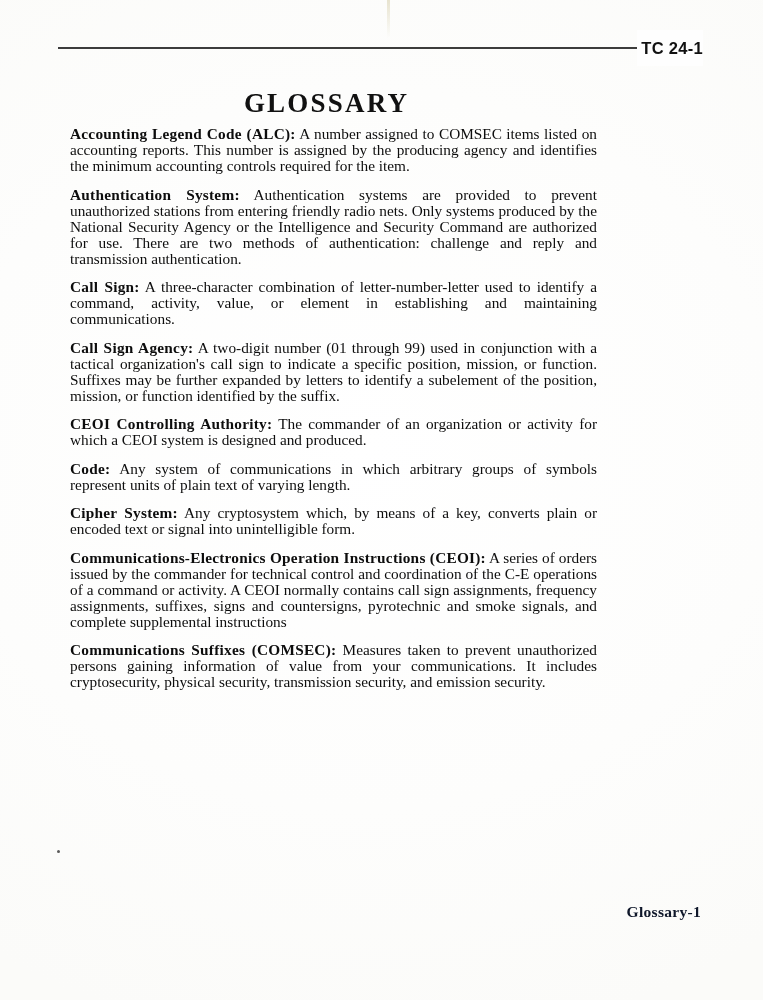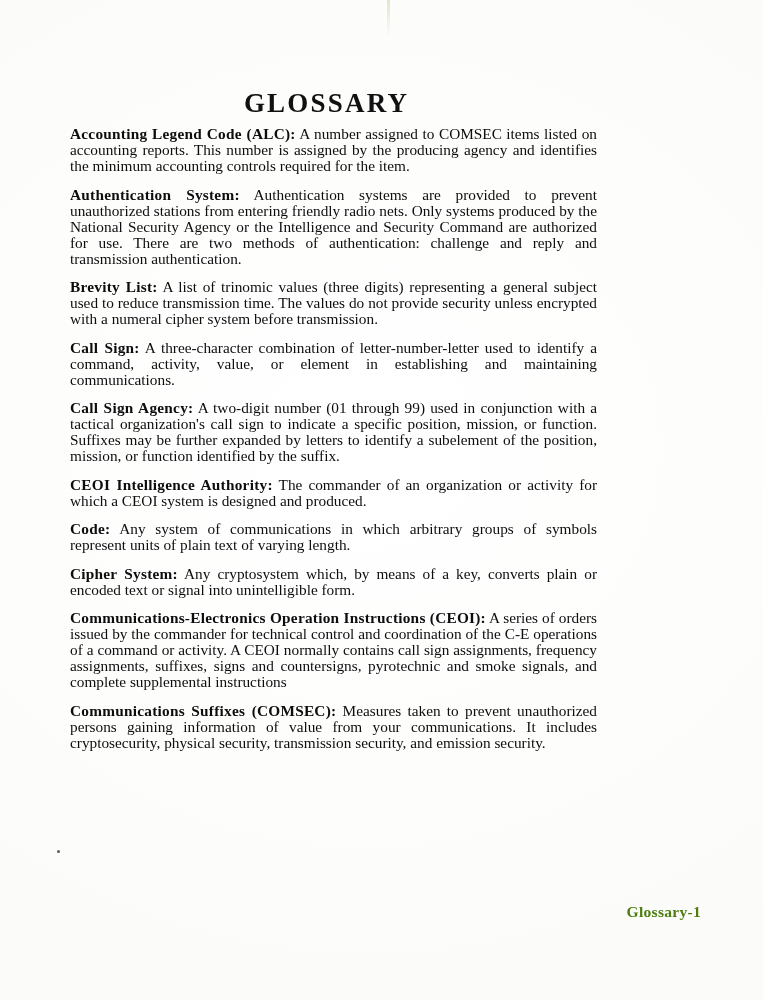--- a/index.html
+++ b/index.html
@@ -115,41 +115,44 @@
   }
 
   
   .footer-page {
     position: absolute;
     right: 62px;
     top: 903px;
     font-size: 15.5px;
     font-weight: bold;
     letter-spacing: 0.3px;
-    color: #4d7c0f;
+    color: #0f172a;
   }
 </style>
 </head>
 <body>
 
 <div class="page">
 
   <div class="paper-tone"></div>
   <div class="scan-streak"></div>
 
+  <div class="header-rule-row">
+    <div class="header-rule"></div>
+    <div class="header-label">TC 24-1</div>
+  </div>
 
   <div class="doc-title">GLOSSARY</div>
 
   <div class="glossary">
       <p class="entry"><span class="term">Accounting Legend Code (ALC):</span><span class="def"> A number assigned to COMSEC items listed on accounting reports. This number is assigned by the producing agency and identifies the minimum accounting controls required for the item.</span></p>
       <p class="entry"><span class="term">Authentication System:</span><span class="def"> Authentication systems are provided to prevent unauthorized stations from entering friendly radio nets. Only systems produced by the National Security Agency or the Intelligence and Security Command are authorized for use. There are two methods of authentication: challenge and reply and transmission authentication.</span></p>
-      <p class="entry"><span class="term">Brevity List:</span><span class="def"> A list of trinomic values (three digits) representing a general subject used to reduce transmission time. The values do not provide security unless encrypted with a numeral cipher system before transmission.</span></p>
       <p class="entry"><span class="term">Call Sign:</span><span class="def"> A three-character combination of letter-number-letter used to identify a command, activity, value, or element in establishing and maintaining communications.</span></p>
       <p class="entry"><span class="term">Call Sign Agency:</span><span class="def"> A two-digit number (01 through 99) used in conjunction with a tactical organization's call sign to indicate a specific position, mission, or function. Suffixes may be further expanded by letters to identify a subelement of the position, mission, or function identified by the suffix.</span></p>
-      <p class="entry"><span class="term">CEOI Intelligence Authority:</span><span class="def"> The commander of an organization or activity for which a CEOI system is designed and produced.</span></p>
+      <p class="entry"><span class="term">CEOI Controlling Authority:</span><span class="def"> The commander of an organization or activity for which a CEOI system is designed and produced.</span></p>
       <p class="entry"><span class="term">Code:</span><span class="def"> Any system of communications in which arbitrary groups of symbols represent units of plain text of varying length.</span></p>
       <p class="entry"><span class="term">Cipher System:</span><span class="def"> Any cryptosystem which, by means of a key, converts plain or encoded text or signal into unintelligible form.</span></p>
       <p class="entry"><span class="term">Communications-Electronics Operation Instructions (CEOI):</span><span class="def"> A series of orders issued by the commander for technical control and coordination of the C-E operations of a command or activity. A CEOI normally contains call sign assignments, frequency assignments, suffixes, signs and countersigns, pyrotechnic and smoke signals, and complete supplemental instructions</span></p>
       <p class="entry"><span class="term">Communications Suffixes (COMSEC):</span><span class="def"> Measures taken to prevent unauthorized persons gaining information of value from your communications. It includes cryptosecurity, physical security, transmission security, and emission security.</span></p>
     </div>
 
   <div class="ink-speck"></div>
 
   <div class="footer-page">Glossary-1</div>
 

